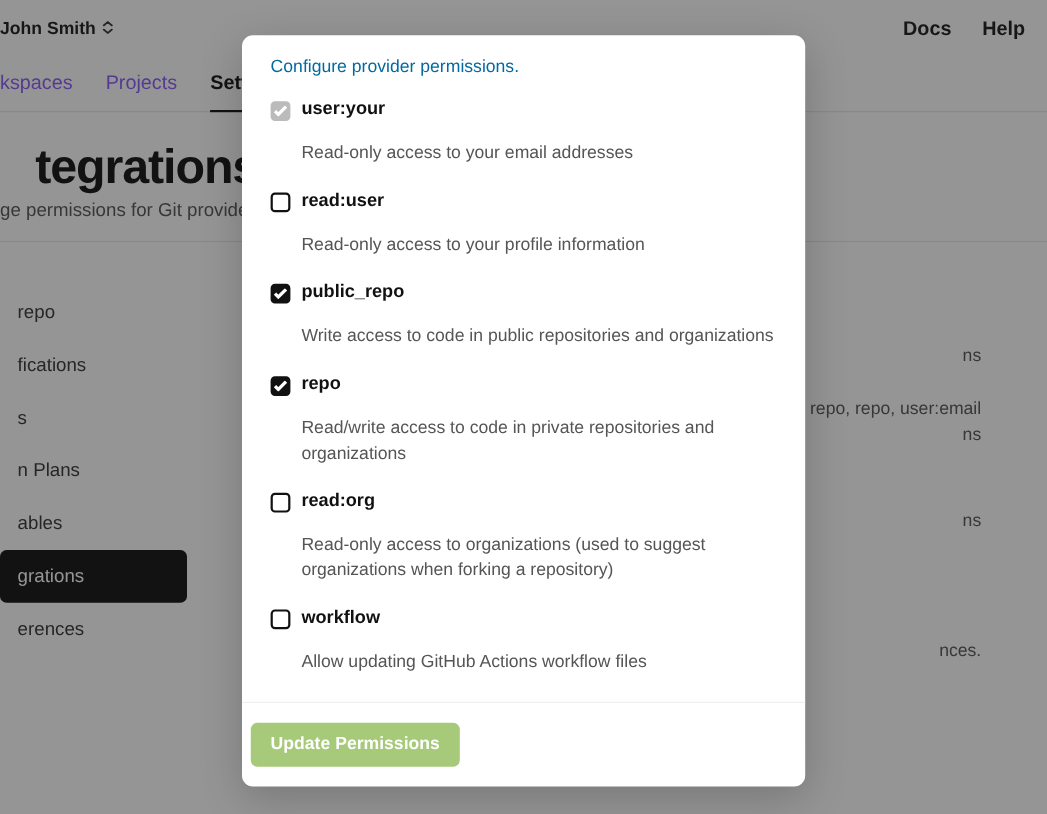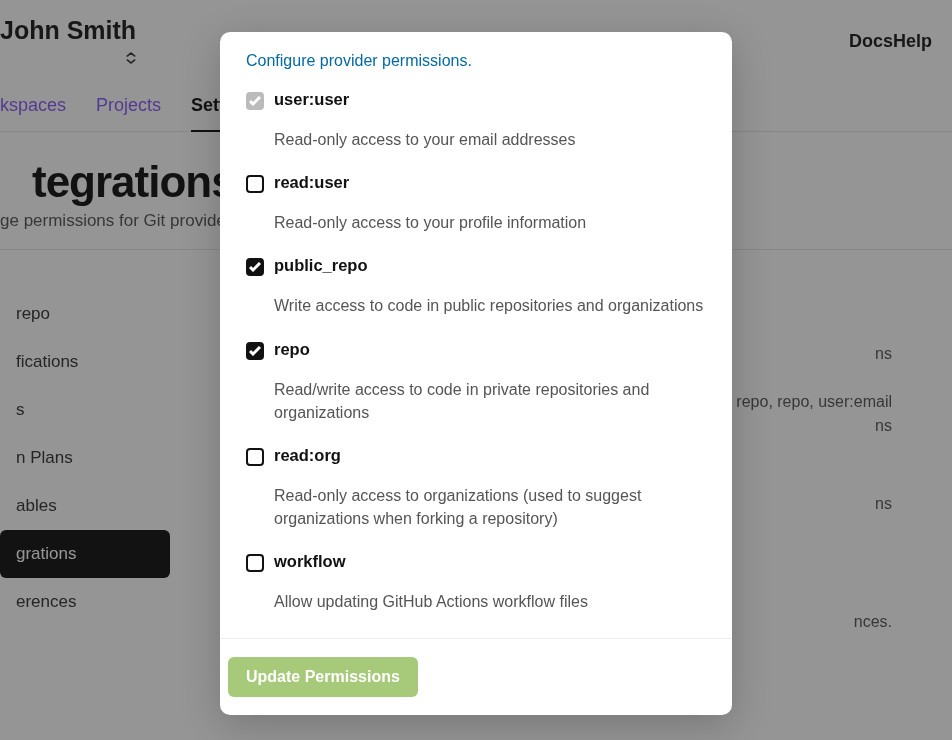--- a/index.html
+++ b/index.html
@@ -16,36 +16,36 @@
       top: 0; left: 0; right: 0; bottom: 0;
       background: #fff;
     }
     .topbar {
       display: flex;
       justify-content: space-between;
       align-items: center;
       padding: 16px 20px 10px 0;
     }
     .user-name {
-      font-size: 25px;
+      font-size: 16px;
       font-weight: 700;
       color: #1a1a1a;
       display: flex;
-      align-items: flex-end;
+      align-items: flex-start;
       gap: 6px;
-      flex-direction: column;
     }
     .caret-icon {
       font-size: 13px;
       line-height: 1;
       display: inline-block;
       transform: scaleX(1.2);
     }
     .topbar-right {
       display: flex;
+      gap: 28px;
       font-size: 18px;
       font-weight: 600;
       color: #1a1a1a;
     }
     .tabs {
       display: flex;
       gap: 30px;
       padding: 18px 0 0 0;
       border-bottom: 1px solid #e5e5e5;
     }
@@ -274,21 +274,21 @@
   <div class="modal-body">
     <div class="modal-desc">Configure provider permissions.</div>
 
     <div class="perm">
       <div class="checkbox disabled">
         <svg viewBox="0 0 12 10" fill="none">
             <path d="M1 5 L4 8 L11 1"></path>
           </svg>
       </div>
       <div class="perm-text">
-        <div class="perm-name">user:user</div>
+        <div class="perm-name">user:your</div>
         <div class="perm-desc">Read-only access to your email addresses</div>
       </div>
     </div>
 
     <div class="perm">
       <div class="checkbox">
         
       </div>
       <div class="perm-text">
         <div class="perm-name">read:user</div>

